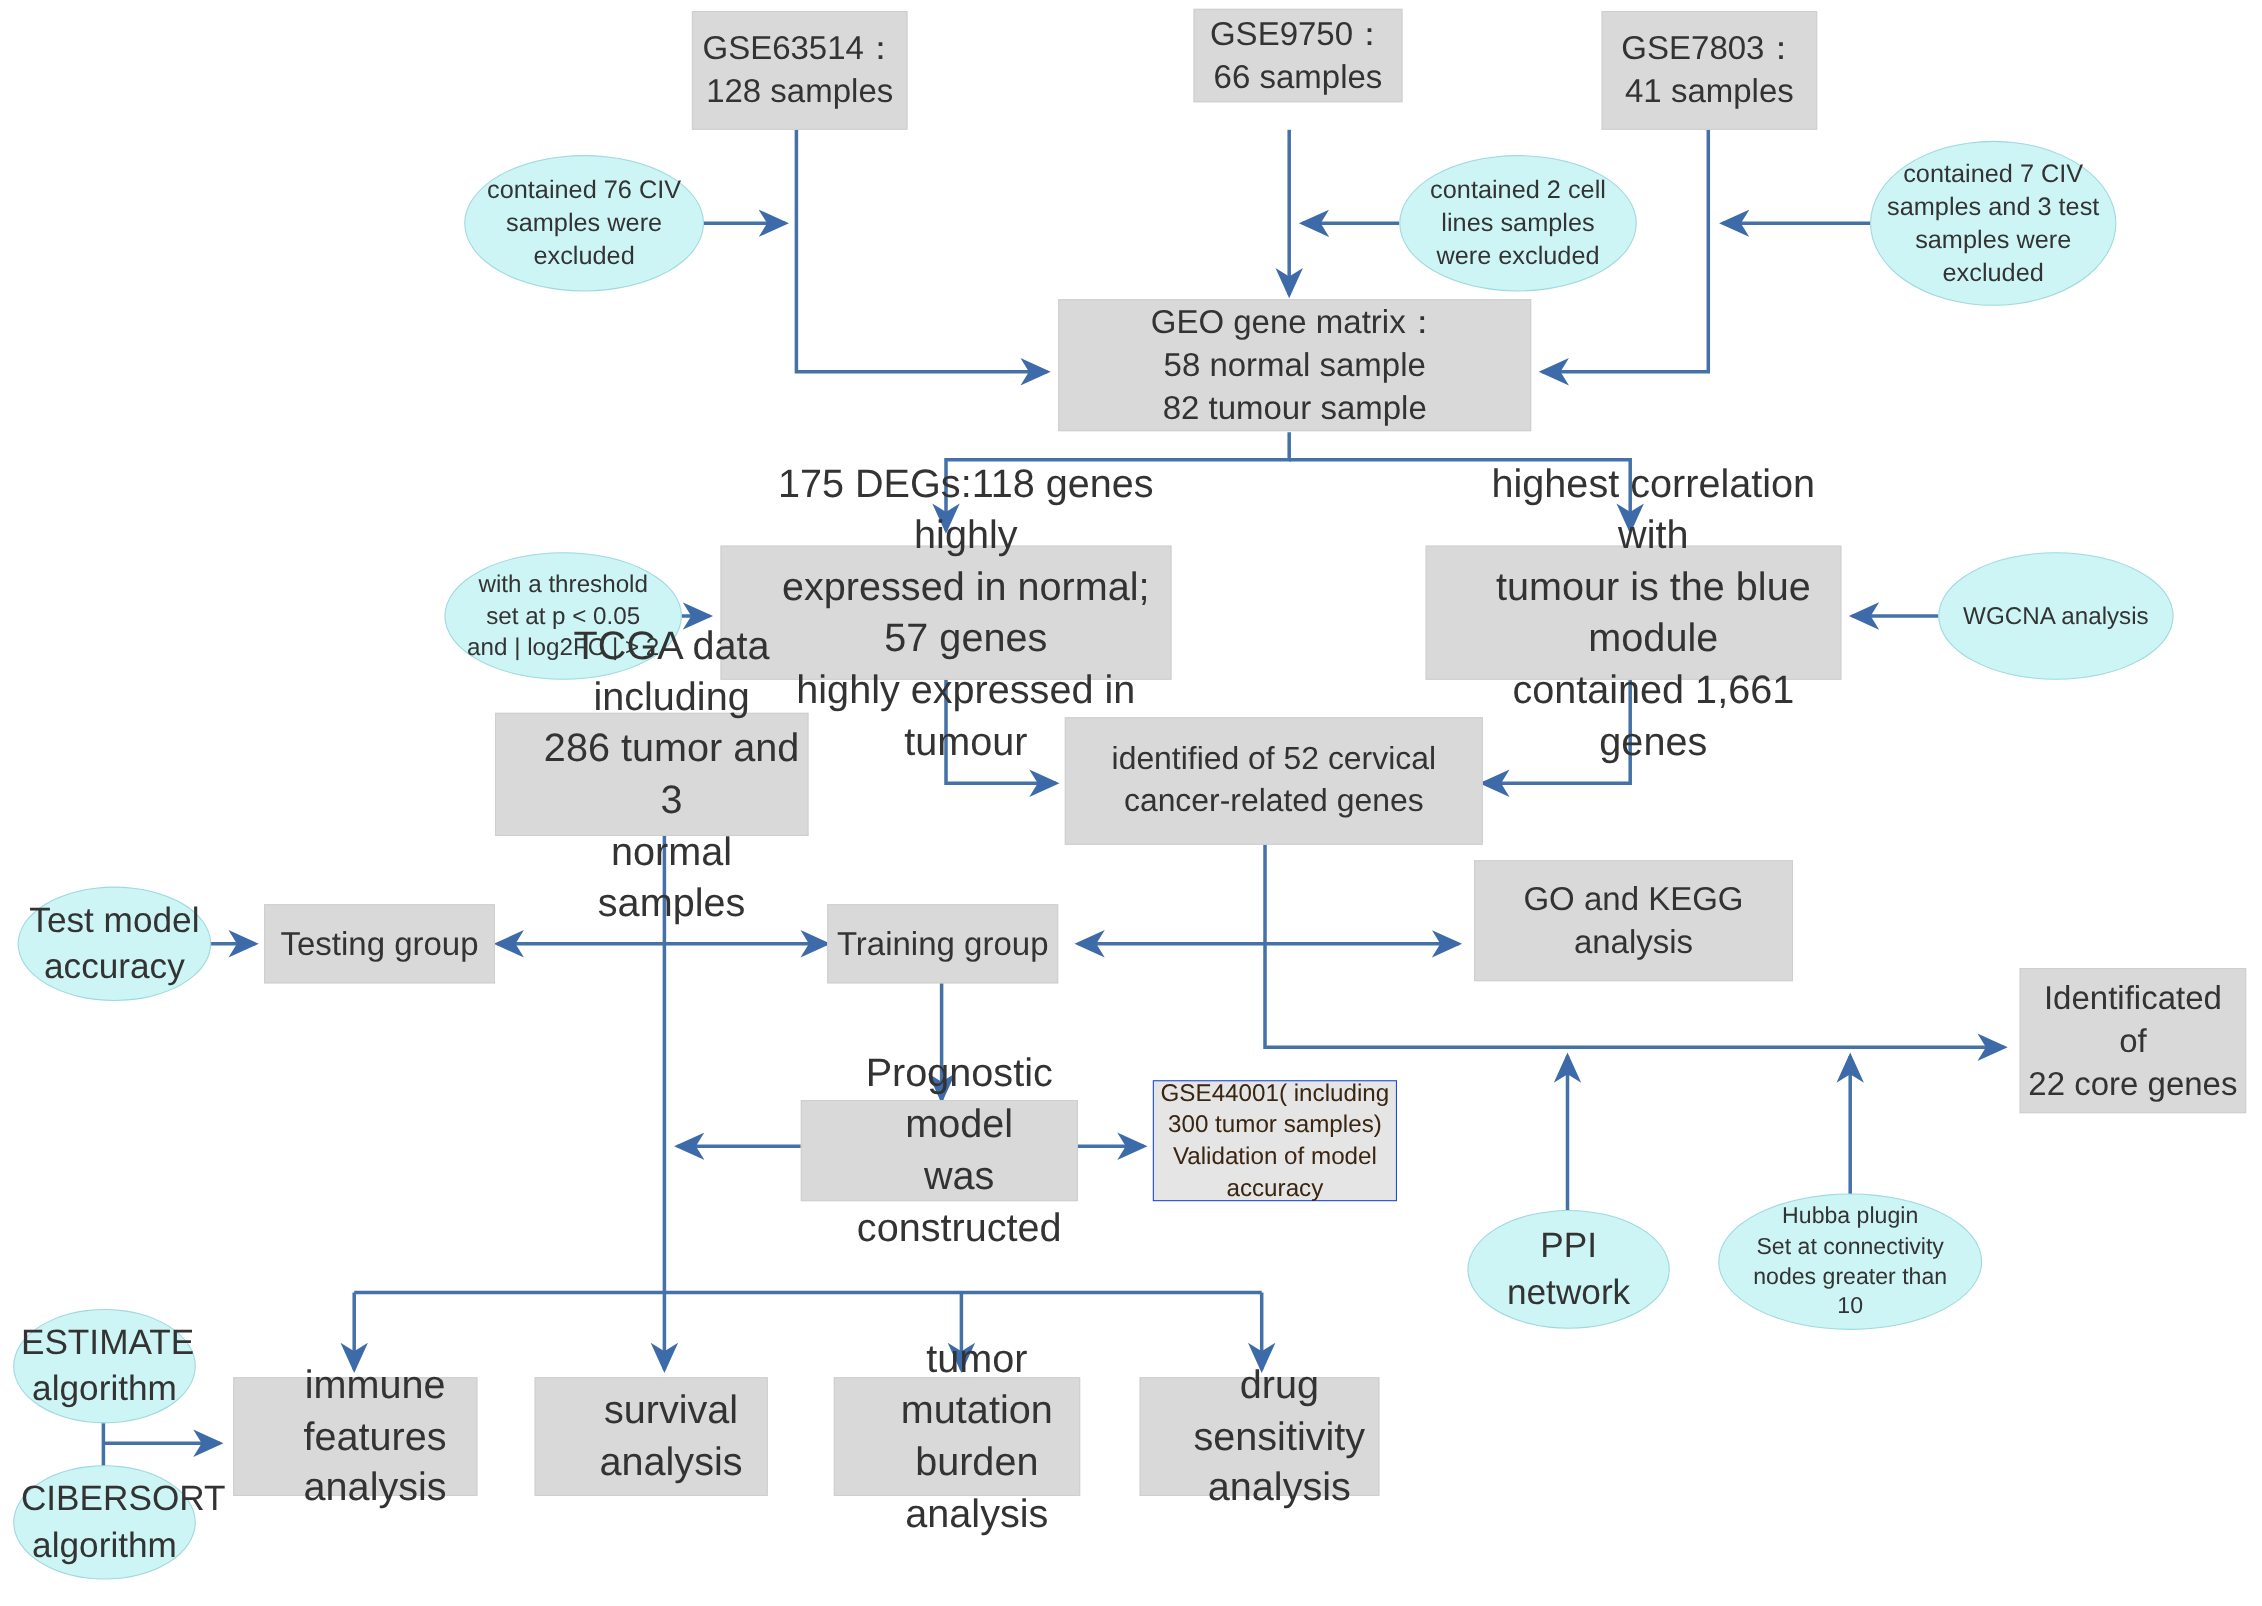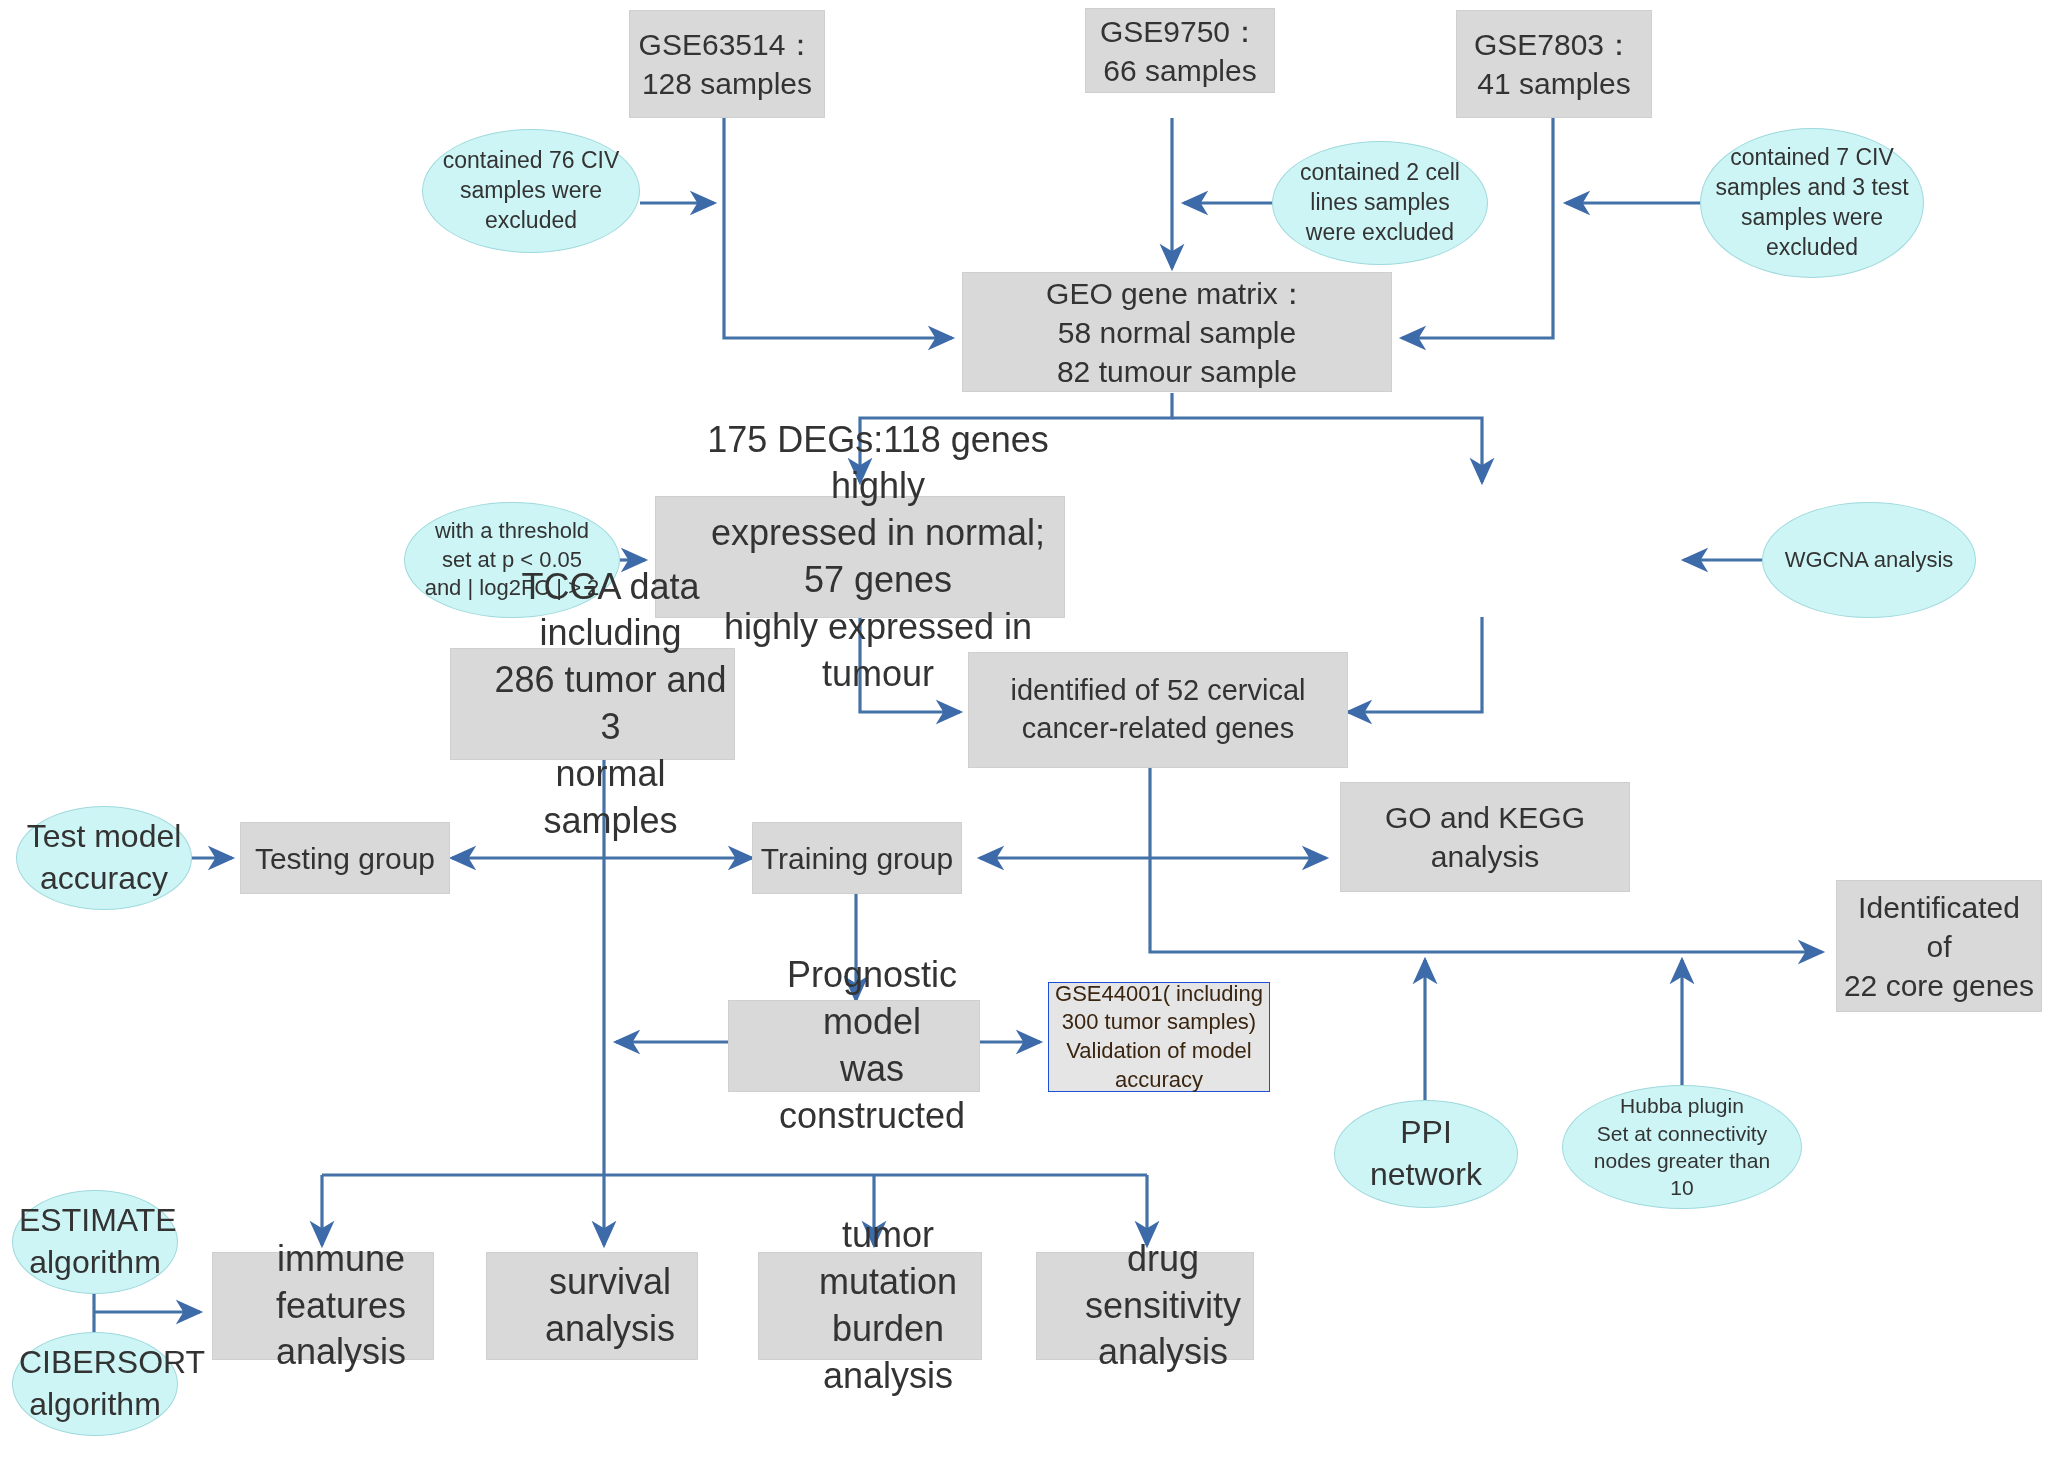--- a/index.html
+++ b/index.html
@@ -140,21 +140,21 @@
   <div class="node box fs-30" style="left:1085px; top:8px; width:190px; height:85px;">
     <span class="txt">GSE9750：
 66 samples</span>
   </div>
 
   <div class="node box fs-30" style="left:1456px; top:10px; width:196px; height:108px;">
     <span class="txt">GSE7803：
 41 samples</span>
   </div>
 
-  <div class="node ellipse fs-23" style="left:422px; top:129px; width:218px; height:124px;justify-content:center;">
+  <div class="node ellipse fs-23" style="left:422px; top:141px; width:218px; height:124px;justify-content:center;">
     <span class="txt">contained 76 CIV
 samples were
 excluded</span>
   </div>
 
   <div class="node ellipse fs-23" style="left:1272px; top:141px; width:216px; height:124px;">
     <span class="txt">contained 2 cell
 lines samples
 were excluded</span>
   </div>
@@ -177,20 +177,25 @@
 set at p &lt; 0.05
 and | log2FC | &gt; 2</span>
   </div>
 
   <div class="node box fs-28" style="left:655px; top:496px; width:410px; height:122px;">
     <span class="txt">175 DEGs:118 genes  highly
 expressed in normal; 57 genes
 highly expressed in tumour</span>
   </div>
 
+  <div class="node box fs-28" style="left:1296px; top:496px; width:378px; height:122px;">
+    <span class="txt">highest correlation with
+tumour is the blue module
+contained  1,661 genes</span>
+  </div>
 
   <div class="node ellipse fs-22" style="left:1762px; top:502px; width:214px; height:116px;">
     <span class="txt">WGCNA analysis</span>
   </div>
 
   <div class="node box fs-29" style="left:968px; top:652px; width:380px; height:116px;">
     <span class="txt">identified of 52 cervical
 cancer-related genes</span>
   </div>
 

